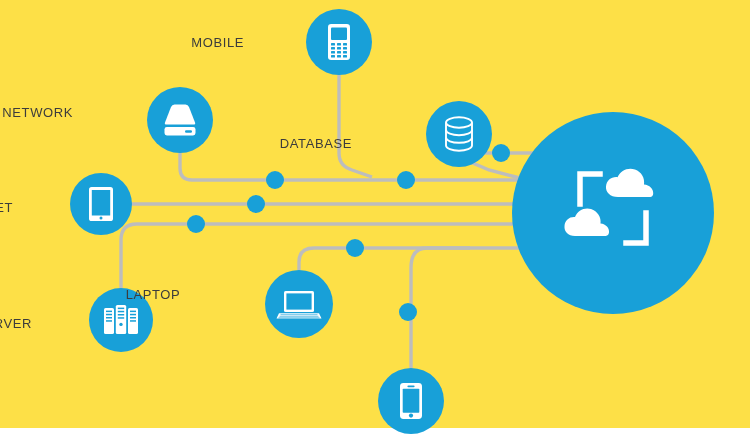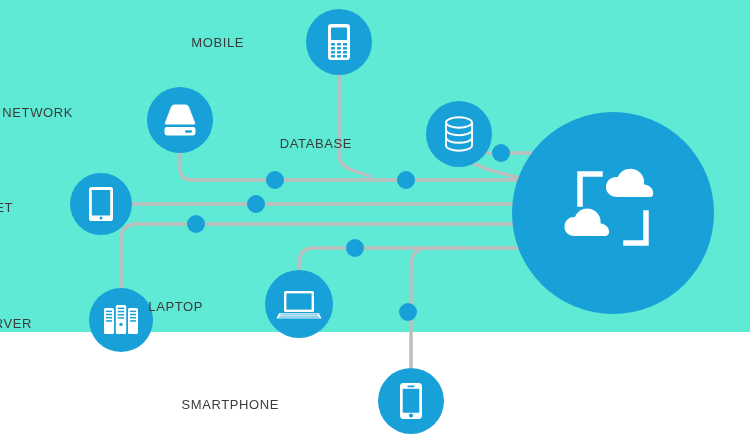--- a/index.html
+++ b/index.html
@@ -10,22 +10,22 @@
   }
   body {
     width: 750px;
     height: 438px;
     font-family: "Liberation Sans", sans-serif;
     overflow: hidden;
   }
   #diagram-root {
     position: relative;
     width: 750px;
-    height: 332px;
-    background: #5eead4;
+    height: 428px;
+    background: #fde047;
   }
   #diagram-svg {
     position: absolute;
     top: 0;
     left: 0;
     width: 750px;
     height: 438px;
     display: block;
   }
   .node-label {
@@ -234,19 +234,18 @@
   <div class="node-label right-align" style="left:144px; top:36px; width:100px;">MOBILE</div>
 
   <div class="node-label right-align" style="left:-27px; top:106px; width:100px;">NETWORK</div>
 
   <div class="node-label right-align" style="left:252px; top:137px; width:100px;">DATABASE</div>
 
   <div class="node-label right-align" style="left:-87px; top:201px; width:100px;">TABLET</div>
 
   <div class="node-label right-align" style="left:-68px; top:317px; width:100px;">SERVER</div>
 
-  <div class="node-label right-align" style="left:103px; top:300px; width:100px;">LAPTOP</div>
-
-  <div class="node-label right-align" style="left:149px; top:398px; width:130px;">SMARTPHONE</div>
+  <div class="node-label right-align" style="left:103px; top:288px; width:100px;text-align:center;">LAPTOP</div>
+
 
   <div id="cloud-title" style="left:537px; top:317px;"></div>
 
 </div>
 
 </body></html>

